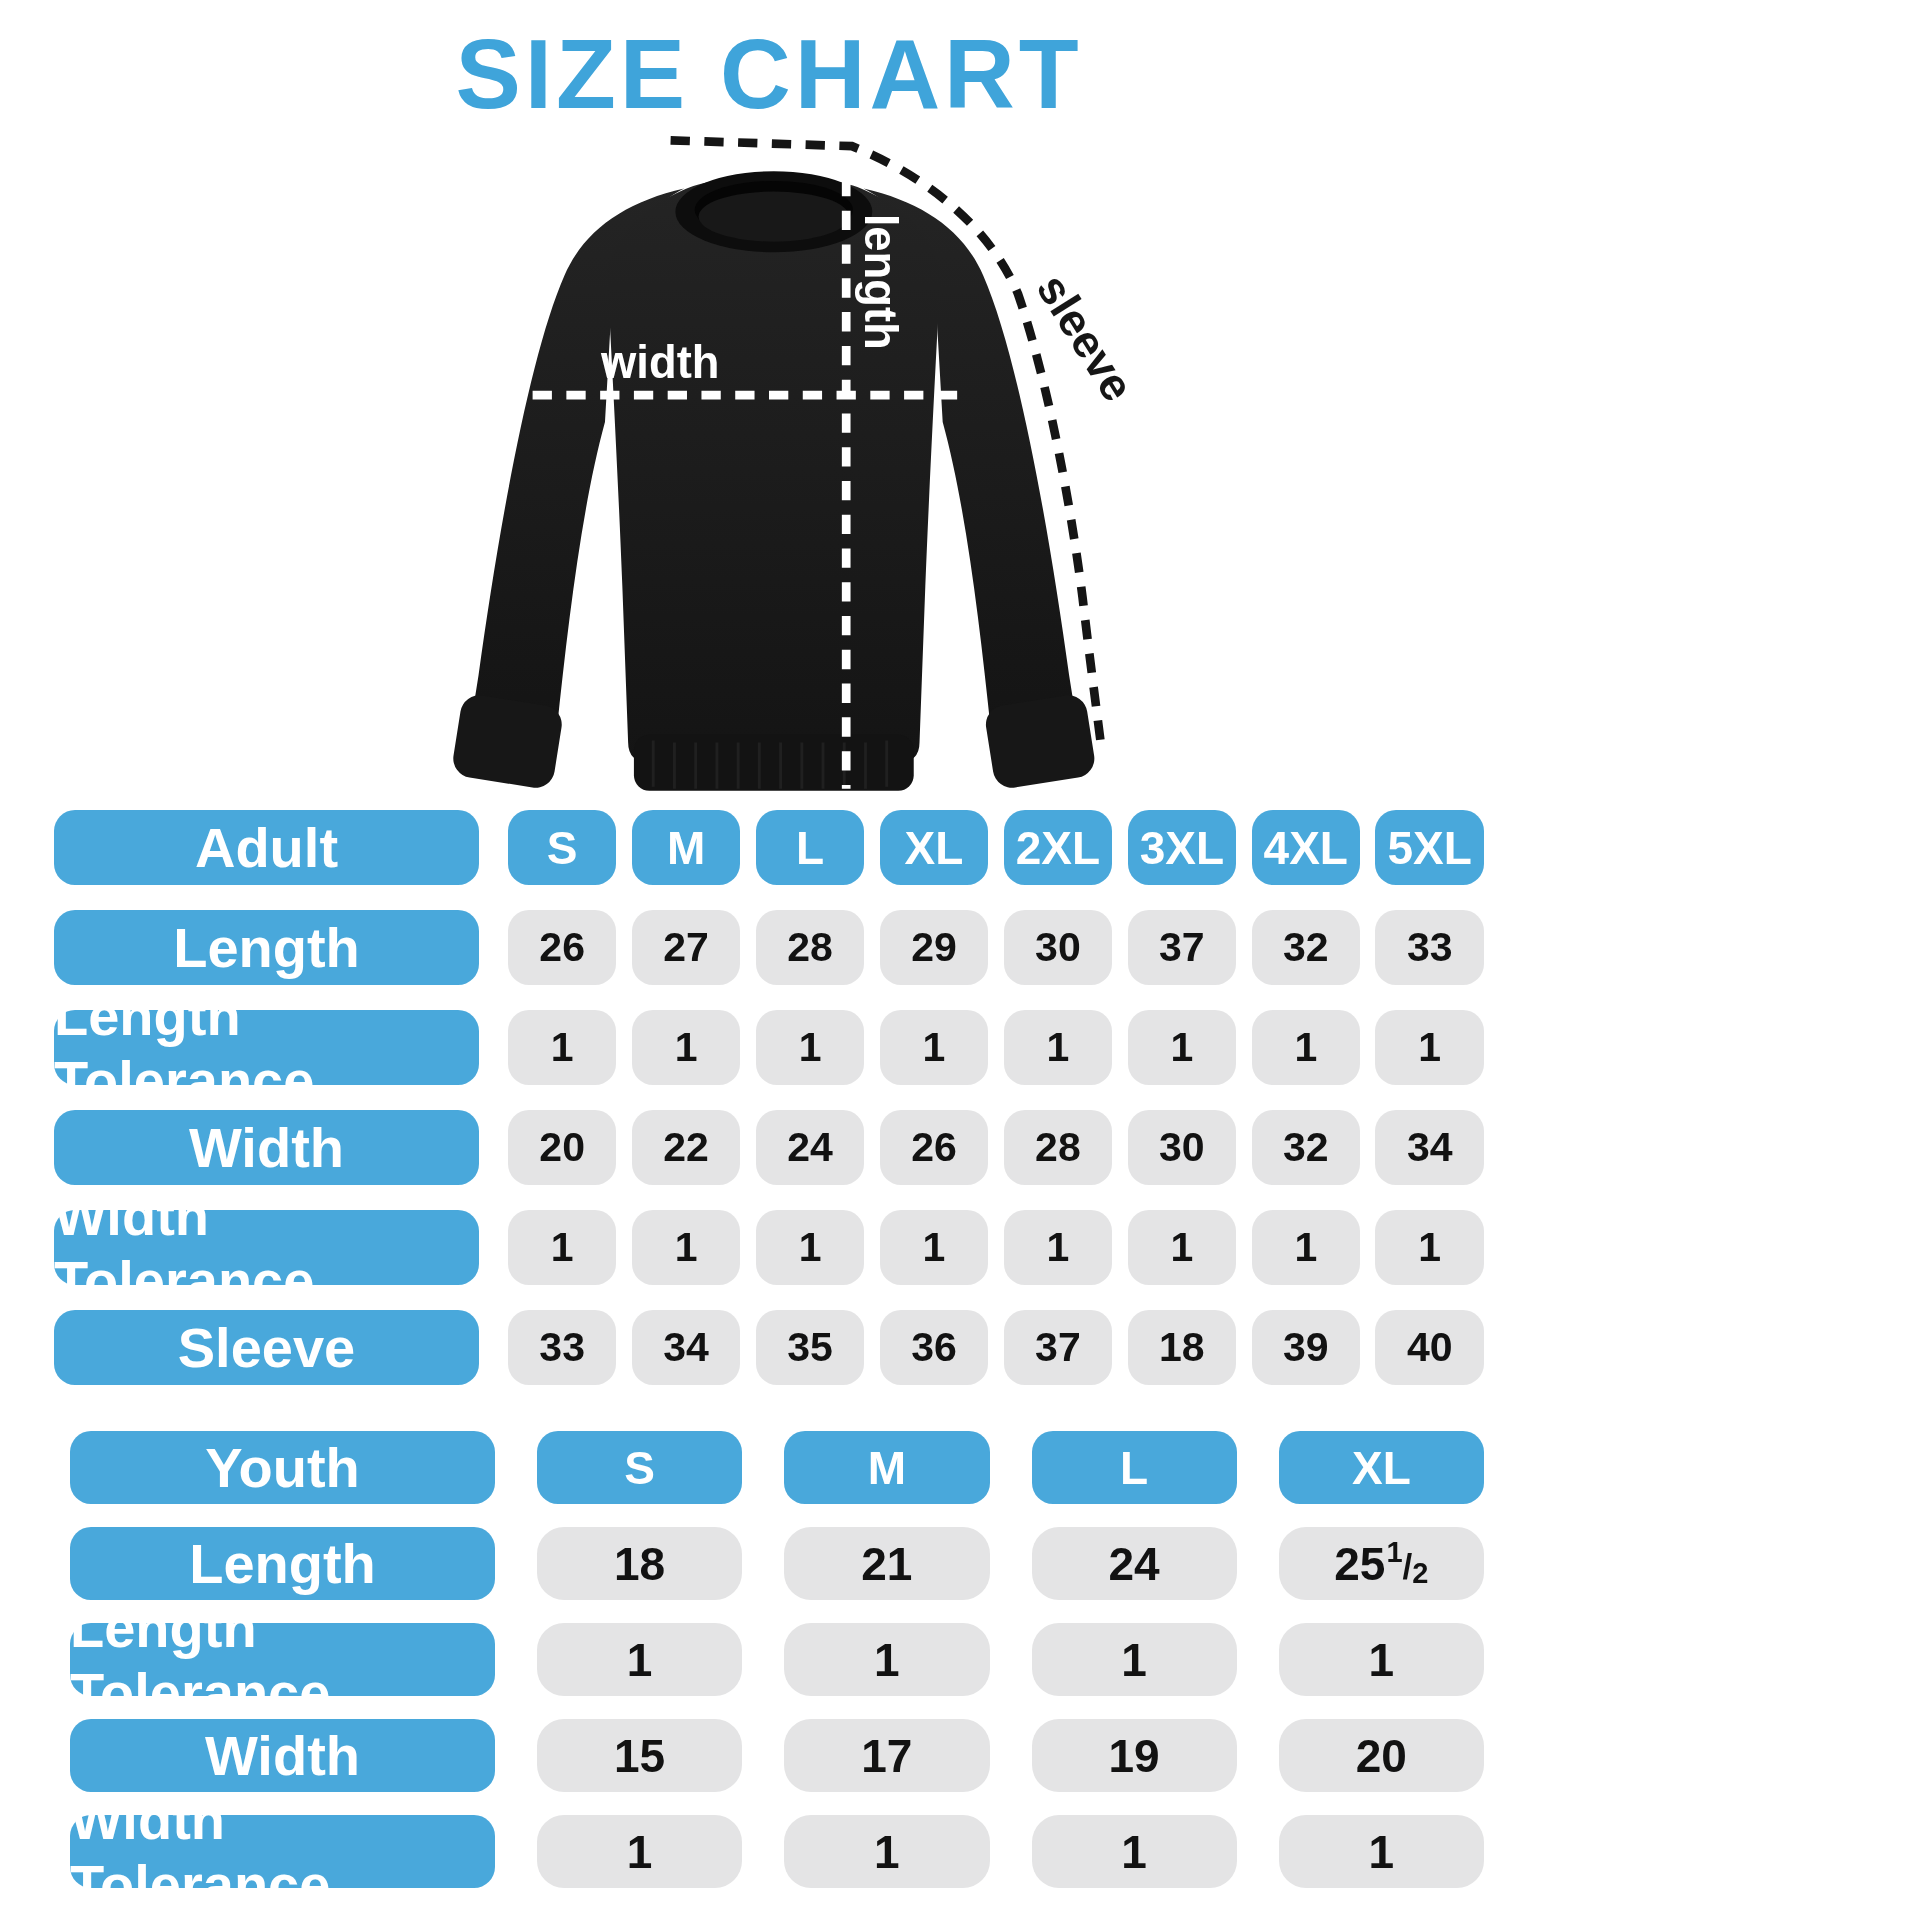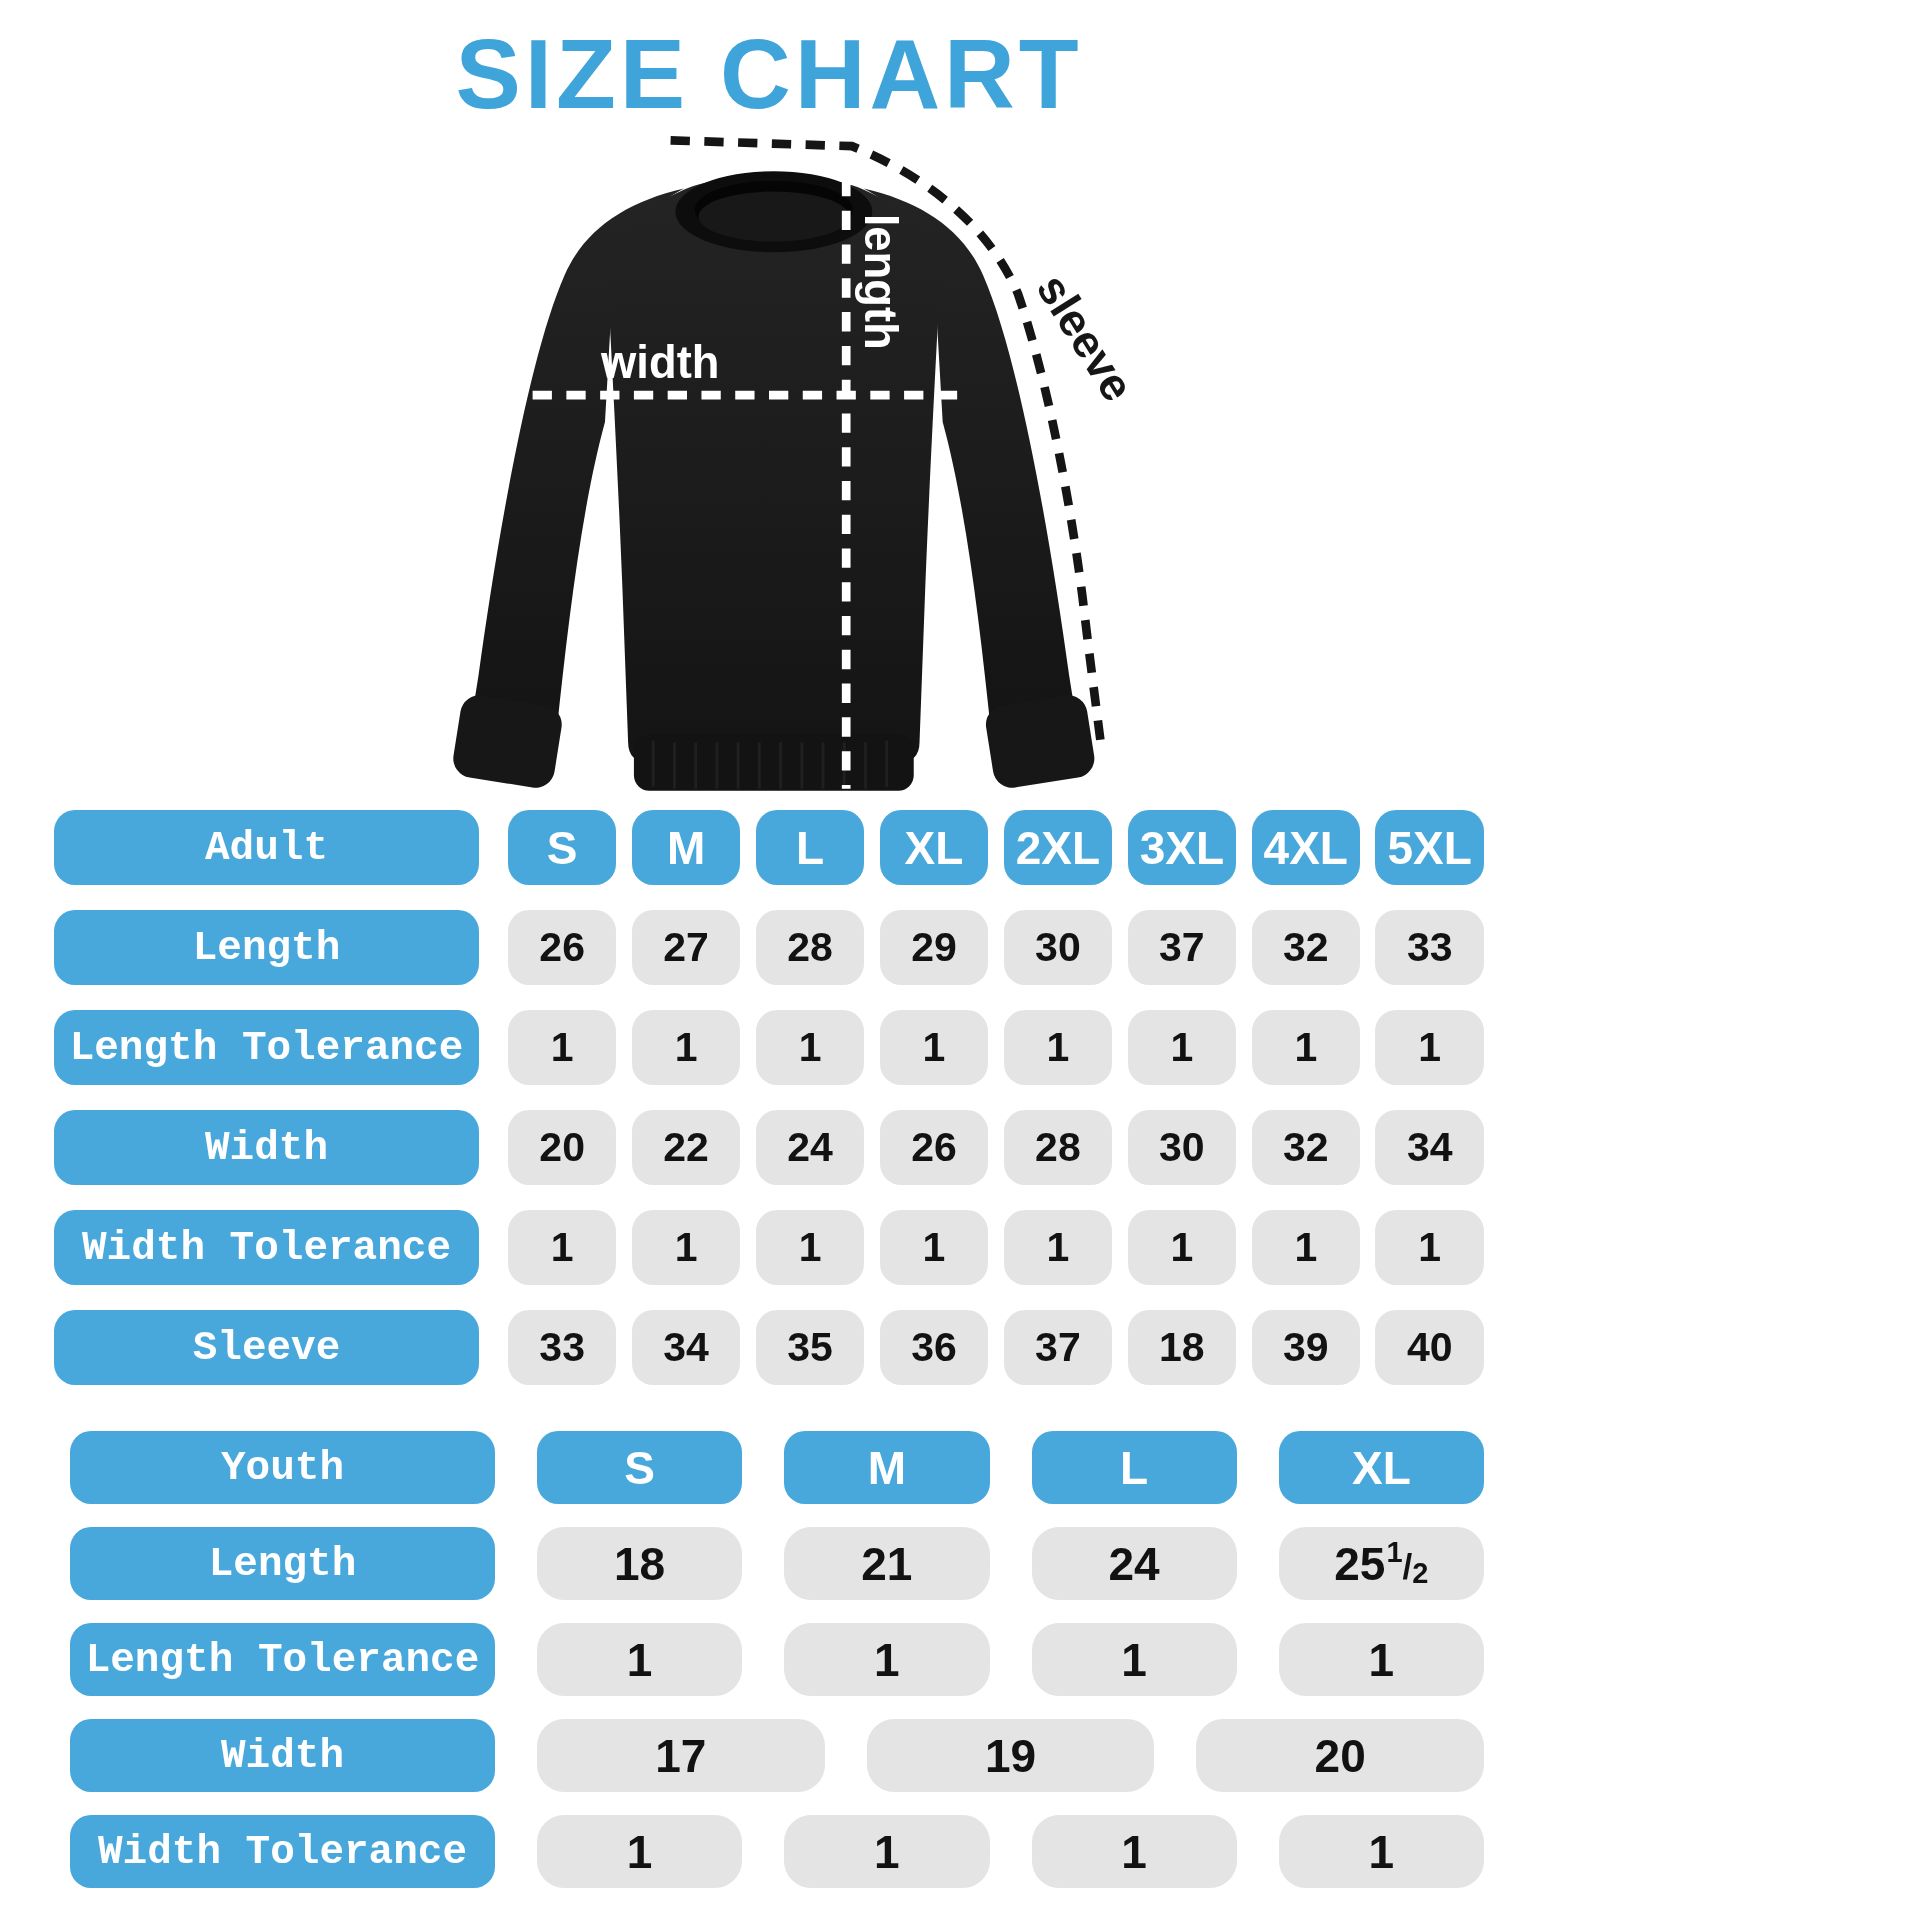--- a/index.html
+++ b/index.html
@@ -18,21 +18,21 @@
   .dash-white{stroke:var(--line-white);stroke-width:9;stroke-dasharray:20 15;fill:none;}
   .dash-black{stroke:var(--line-black);stroke-width:9;stroke-dasharray:20 15;fill:none;}
   .lbl{font-weight:700;font-size:47px;font-family:"Liberation Sans","DejaVu Sans",sans-serif;}
   .lbl.white{fill:#ffffff;}
   .lbl.dark{fill:#161616;}
   .tables{padding:0 54px;}
   .trow{display:flex;gap:15.4px;margin-bottom:25px;}
   .cell{flex:1;height:75px;border-radius:21px;display:flex;align-items:center;justify-content:center;font-weight:700;}
   .rlabel{flex:0 0 425px;margin-right:13.5px;}
   .blue{background:var(--accent-blue);color:var(--pill-text);font-size:46px;}
-  .rlabel.blue{font-size:41px;font-family:Liberation Mono, monospace;}
+  .rlabel.blue{font-size:56px;}
   .gray{background:var(--cell-gray);color:var(--cell-text);font-size:41px;}
   .youth-table{margin-top:46px;}
   .youth-table .trow{gap:42px;margin-bottom:23px;}
   .youth-table .rlabel{margin-right:0;margin-left:16px;}
   .youth-table .cell{height:73px;}
   .youth-table .gray{font-size:46px;border-radius:27px;}
   .frac{margin-left:1px;letter-spacing:0;}
   .frac sup{font-size:29px;vertical-align:17.4px;}
   .frac .slash{font-size:35px;}
   .frac sub{font-size:29px;vertical-align:-3.9px;}
@@ -190,20 +190,21 @@
       <div class="trow">
         <div class="cell blue rlabel">Length Tolerance</div>
         <div class="cell gray">1</div>
         <div class="cell gray">1</div>
         <div class="cell gray">1</div>
         <div class="cell gray">1</div>
       </div>
 
       <div class="trow">
         <div class="cell blue rlabel">Width</div>
+        <div class="cell gray">15</div>
         <div class="cell gray">17</div>
         <div class="cell gray">19</div>
         <div class="cell gray">20</div>
       </div>
 
       <div class="trow">
         <div class="cell blue rlabel">Width Tolerance</div>
         <div class="cell gray">1</div>
         <div class="cell gray">1</div>
         <div class="cell gray">1</div>

